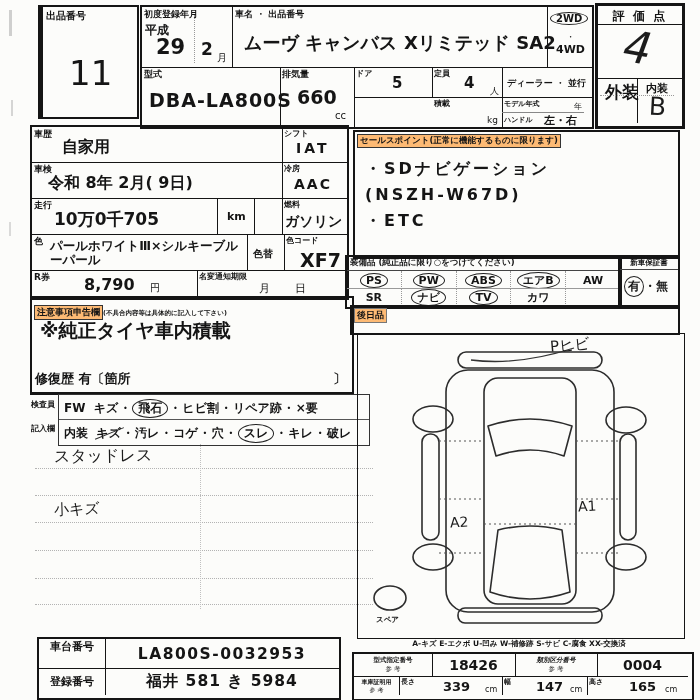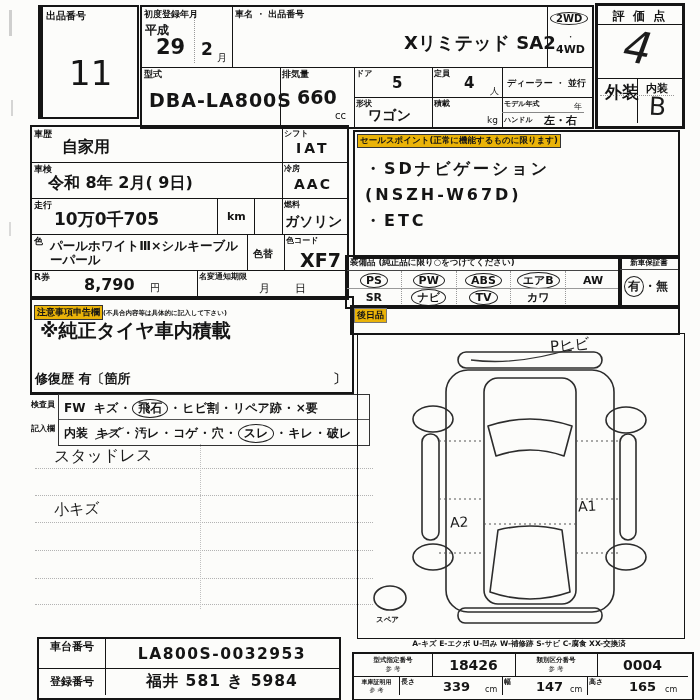--- a/index.html
+++ b/index.html
@@ -1,20 +1,20 @@
 <!DOCTYPE html>
 <html><head>
 <meta charset="utf-8">
 <style>
   html,body{margin:0;padding:0;background:#ddd;}
   .sheet{position:relative;width:700px;height:700px;background:#fcfcfa;font-family:"DejaVu Sans",sans-serif;color:#151515;overflow:hidden;}
   .abs{position:absolute;}
   .lbl{font-size:9px;font-weight:bold;white-space:nowrap;}
   .val{font-weight:bold;white-space:nowrap;}
-  .boxedlbl{border:1px solid #333;padding:0 2px;display:inline-block;background:#eab308;}
+  .boxedlbl{border:1px solid #333;padding:0 2px;display:inline-block;background:#fdba74;}
   .hand{color:#1c1c1c;white-space:nowrap;}
   .circled{border:1.6px solid #222;border-radius:50%;padding:0 5px;display:inline-block;}
   .sep{padding:0 1px;}
   .tok{display:inline-block;position:relative;}
   .slashed::after{content:"";position:absolute;left:-2px;right:-4px;top:46%;border-top:1.7px solid #2a2a2a;transform:rotate(-22deg);}
   .dotline{border-top:1px dotted #b3b3b3;}
   .eqcell{flex:1;text-align:center;font-size:11px;font-weight:bold;border-left:1px dotted #999;display:flex;align-items:center;justify-content:center;}
   .eqcell:first-child{border-left:none;}
   svg{display:block;}
 </style>
@@ -38,20 +38,21 @@
       <div class="lbl abs" style="left:2px;top:1px;">初度登録年月</div>
       <div class="val abs" style="left:3px;top:15px;font-size:12px;">平成</div>
       <div class="val abs" style="left:14px;top:28px;font-size:21px;">29</div>
       <div class="abs" style="left:52px;top:8px;height:48px;border-left:1px dotted #999;"></div>
       <div class="val abs" style="left:59px;top:32px;font-size:17px;">2</div>
       <div class="abs" style="left:75px;top:44px;font-size:10px;">月</div>
     </div>
 
     <div class="abs" style="left:90px;top:0;width:315px;height:60px;border-right:1px solid #151515;border-bottom:1px solid #151515;">
       <div class="lbl abs" style="left:3px;top:1px;">車名 ・ 出品番号</div>
+      <div class="val abs" style="left:12px;top:24px;font-size:18px;">ムーヴ キャンバス</div>
       <div class="val abs" style="left:172px;top:24px;font-size:18px;">Xリミテッド SA2</div>
     </div>
 
     <div class="abs" style="left:405px;top:0;width:45px;height:60px;border-bottom:1px solid #151515;">
       <span class="circled abs" style="left:3px;top:5px;font-size:10px;font-weight:bold;">2WD</span>
       <div class="abs" style="left:19px;top:24px;font-size:9px;">・</div>
       <div class="val abs" style="left:9px;top:36px;font-size:11px;">4WD</div>
     </div>
 
     <div class="abs" style="left:0;top:60px;width:138px;height:60px;border-right:1px solid #151515;">
@@ -63,24 +64,20 @@
       <div class="lbl abs" style="left:2px;top:1px;">排気量</div>
       <div class="val abs" style="left:17px;top:19px;font-size:19px;">660</div>
       <div class="abs" style="left:55px;top:43px;font-size:10px;">cc</div>
     </div>
 
     <div class="abs" style="left:212px;top:60px;width:78px;height:30px;border-right:1px solid #151515;border-bottom:1px solid #151515;">
       <div class="lbl abs" style="left:2px;top:1px;font-size:8px;">ドア</div>
       <div class="val abs" style="left:38px;top:7px;font-size:15px;">5</div>
     </div>
 
-    <div class="abs" style="left:212px;top:90px;width:78px;height:30px;border-right:1px solid #151515;">
-      <div class="lbl abs" style="left:2px;top:1px;font-size:8px;">形状</div>
-      <div class="val abs" style="left:14px;top:10px;font-size:14px;">ワゴン</div>
-    </div>
 
     <div class="abs" style="left:290px;top:60px;width:70px;height:30px;border-right:1px solid #151515;border-bottom:1px solid #151515;">
       <div class="lbl abs" style="left:2px;top:1px;font-size:8px;">定員</div>
       <div class="val abs" style="left:32px;top:7px;font-size:15px;">4</div>
       <div class="abs" style="left:58px;top:18px;font-size:9px;">人</div>
     </div>
 
     <div class="abs" style="left:290px;top:90px;width:70px;height:30px;border-right:1px solid #151515;">
       <div class="lbl abs" style="left:2px;top:1px;font-size:8px;">積載</div>
       <div class="abs" style="left:55px;top:18px;font-size:9px;">kg</div>
@@ -325,21 +322,21 @@
   <div class="abs" style="left:352px;top:652px;width:338px;height:45px;border:2px solid #151515;">
 
     <div class="abs" style="left:0;top:0;width:78px;height:22px;border-right:1px solid #151515;border-bottom:1px solid #151515;text-align:center;">
       <div class="val" style="font-size:6.5px;line-height:9px;margin-top:2px;">型式指定番号</div>
       <div style="font-size:6.5px;line-height:8px;">参 考</div>
     </div>
     <div class="abs" style="left:78px;top:0;width:83px;height:22px;border-right:1px solid #151515;border-bottom:1px solid #151515;display:flex;align-items:center;justify-content:center;">
       <span class="val" style="font-size:14px;">18426</span>
     </div>
     <div class="abs" style="left:161px;top:0;width:82px;height:22px;border-right:1px solid #151515;border-bottom:1px solid #151515;text-align:center;">
-      <div class="val" style="font-size:6.5px;line-height:9px;margin-top:2px;">類別区分番号</div>
+      <div class="val" style="font-size:6.5px;line-height:9px;margin-top:2px;font-style:italic;">類別区分番号</div>
       <div style="font-size:6.5px;line-height:8px;">参 考</div>
     </div>
     <div class="abs" style="left:243px;top:0;width:91px;height:22px;display:flex;align-items:center;justify-content:center;border-bottom:1px solid #151515;">
       <span class="val" style="font-size:14px;">0004</span>
     </div>
 
     <div class="abs" style="left:0;top:22px;width:45px;height:19px;border-right:1px solid #151515;text-align:center;">
       <div class="val" style="font-size:6px;line-height:8px;margin-top:2px;">車庫証明用</div>
       <div style="font-size:6px;line-height:8px;">参 考</div>
     </div>

